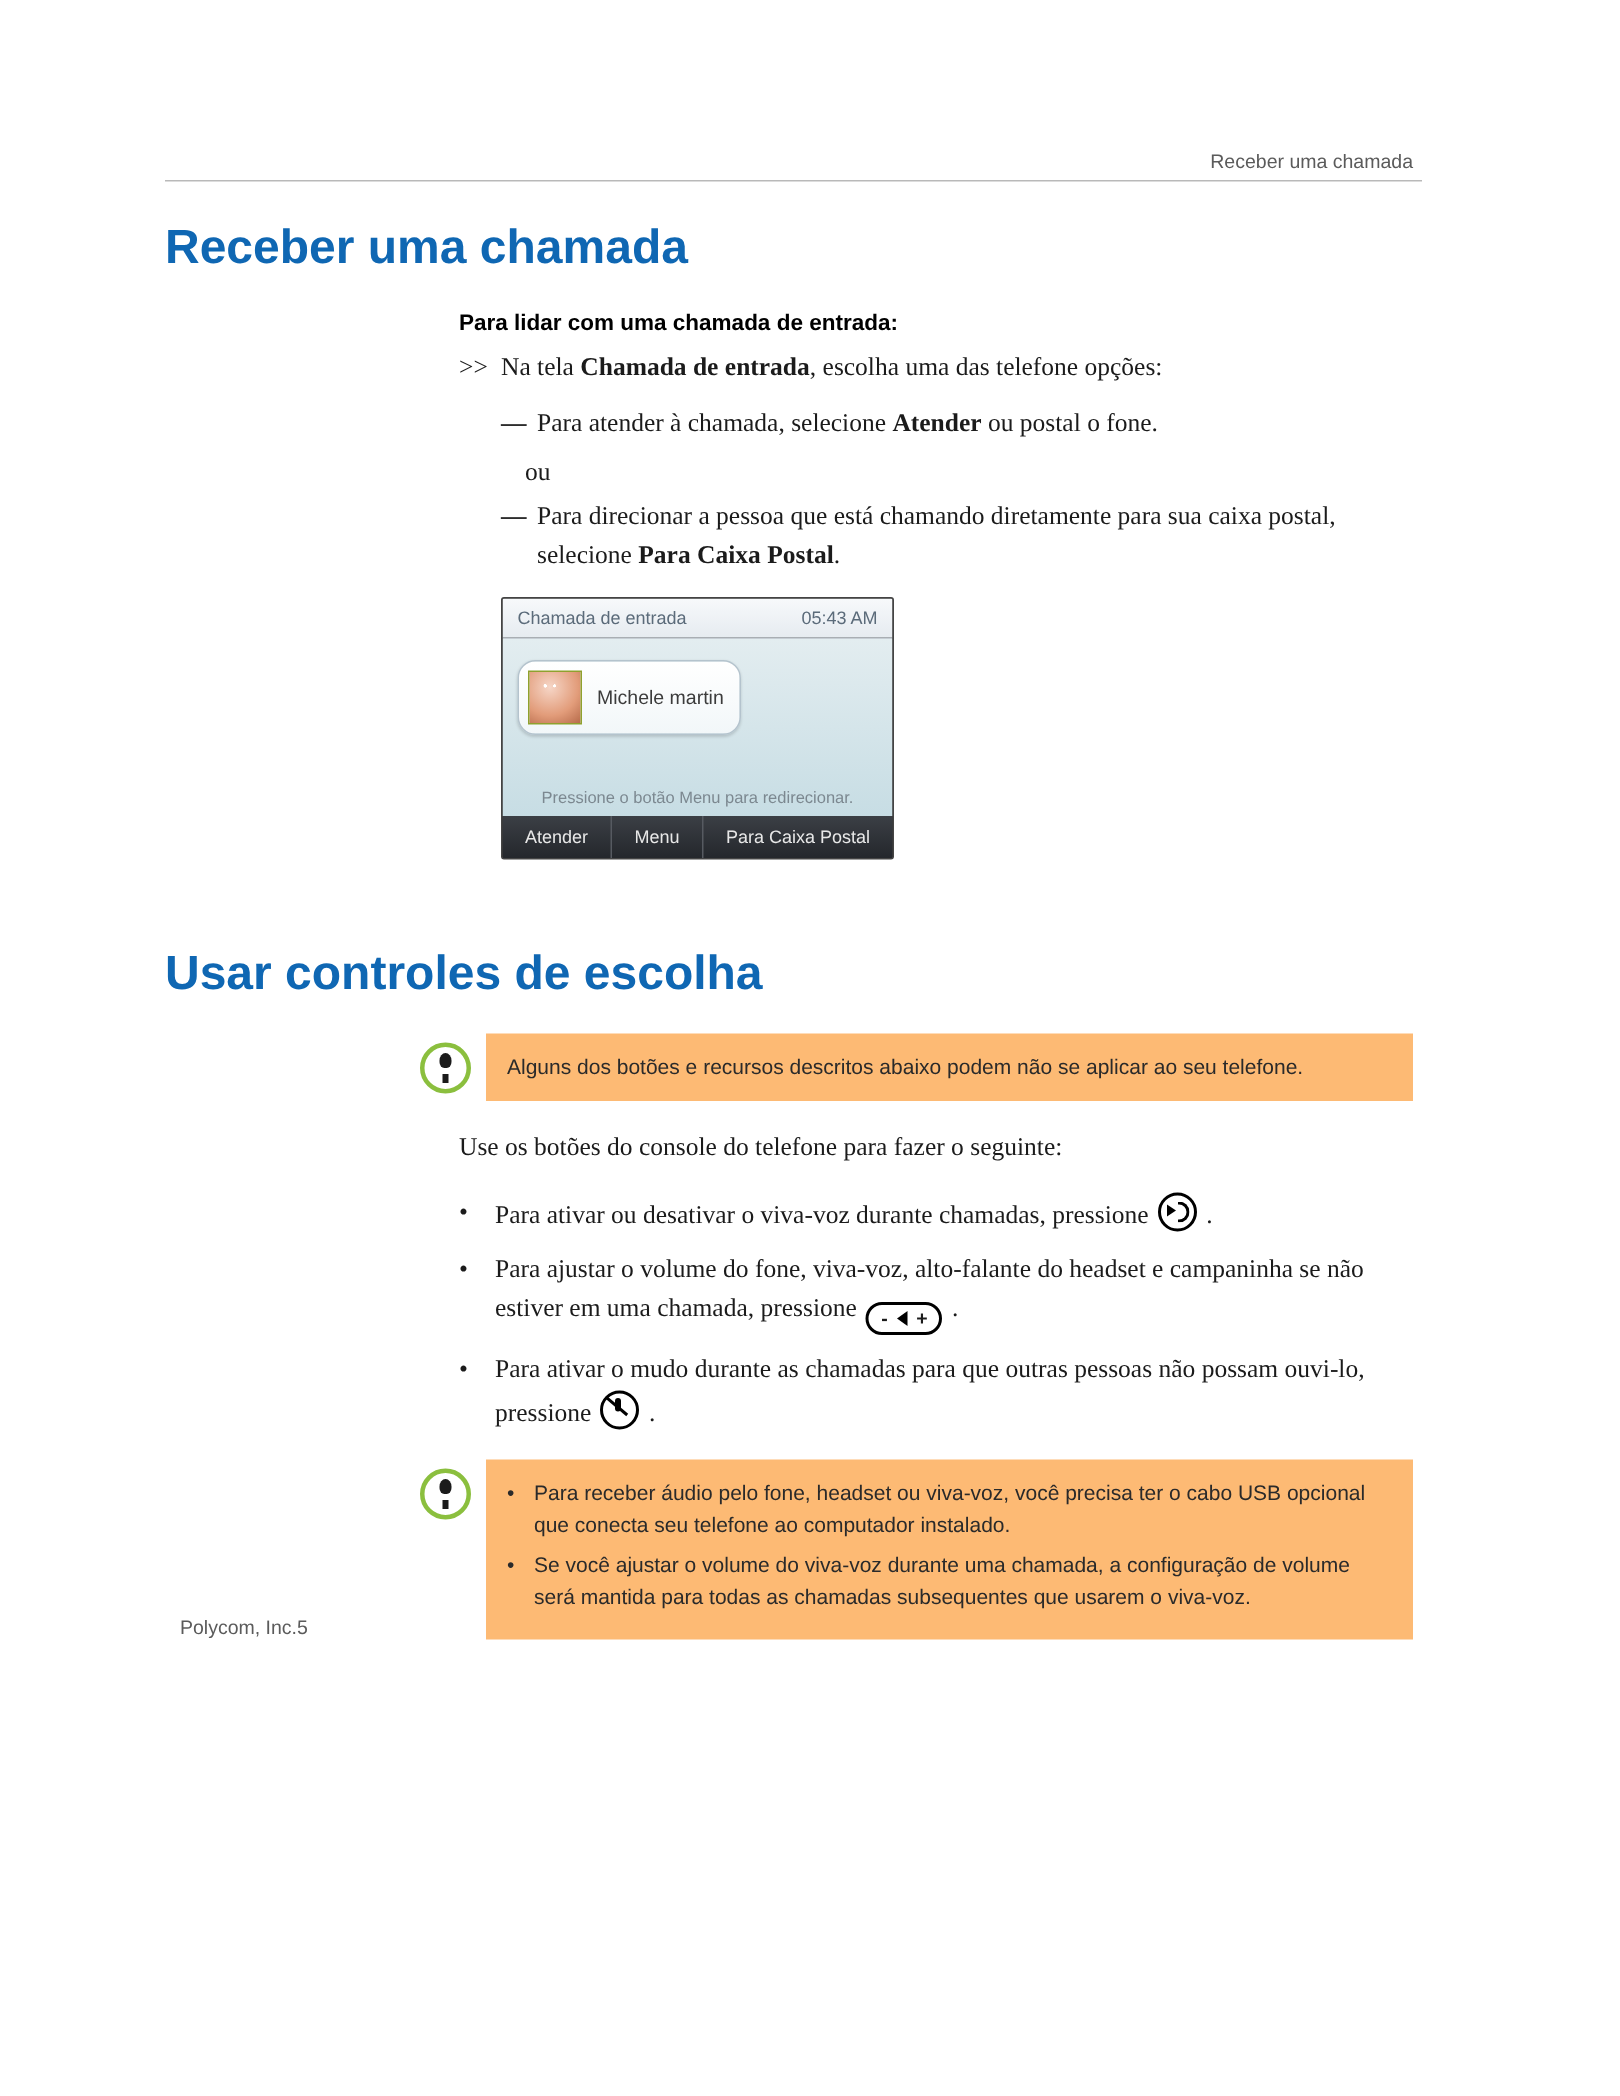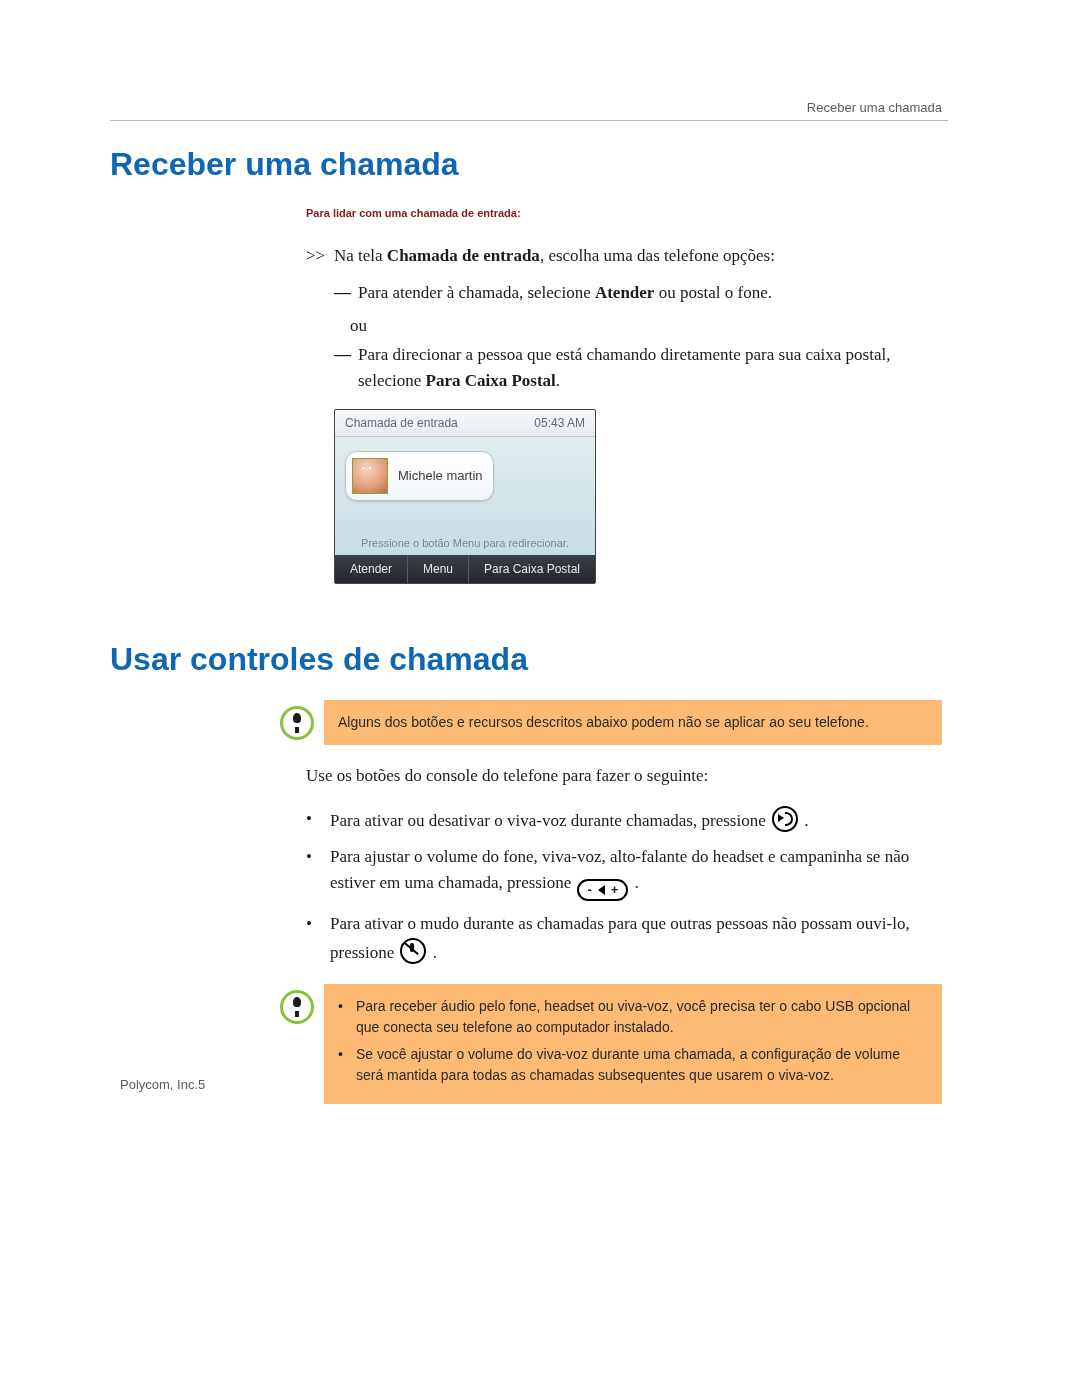--- a/index.html
+++ b/index.html
@@ -50,23 +50,23 @@
     margin-left: 196px;
   }
   p.body {
     font-size: 17px;
     line-height: 1.55;
     margin: 0 0 16px 0;
   }
   h3.sub {
     font-family: Arial, Helvetica, sans-serif;
     font-weight: 700;
-    font-size: 11px;
-    color: #7f1d1d;
-    margin: 24px 0 24px 0;
+    font-size: 15px;
+    color: #000000;
+    margin: 24px 0 8px 0;
   }
   .row {
     display: flex;
     font-size: 17px;
     line-height: 1.55;
     margin: 0 0 10px 0;
   }
   .arrow {
     width: 28px;
     flex: 0 0 28px;
@@ -352,21 +352,21 @@
             <div class="pf-sep"></div>
             <div class="pf-btn">Menu</div>
             <div class="pf-sep"></div>
             <div class="pf-btn">Para Caixa Postal</div>
           </div>
         </div>
       </div>
     </div>
 
     <div class="section2">
-      <h1>Usar controles de chamada</h1>
+      <h1>Usar controles de escolha</h1>
 
       <div class="note-row">
         <div class="bulb"></div>
         <div class="note-box">
           <span>Alguns dos botões e recursos descritos abaixo podem não se aplicar ao seu telefone.</span>
         </div>
       </div>
 
       <div class="body-block">
         <p class="body">Use os botões do console do telefone para fazer o seguinte:</p>

